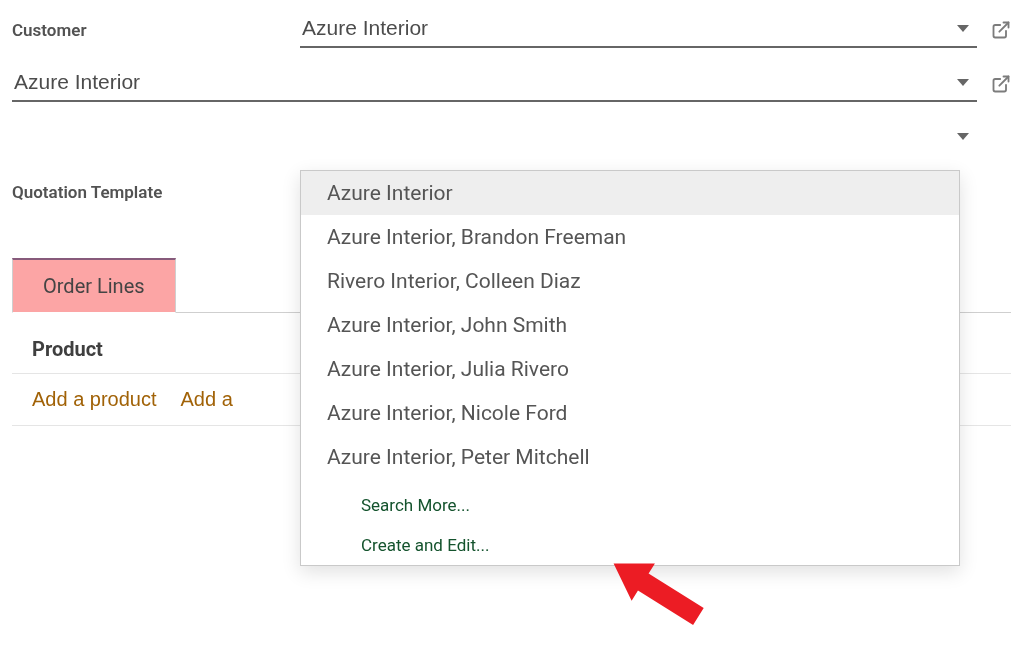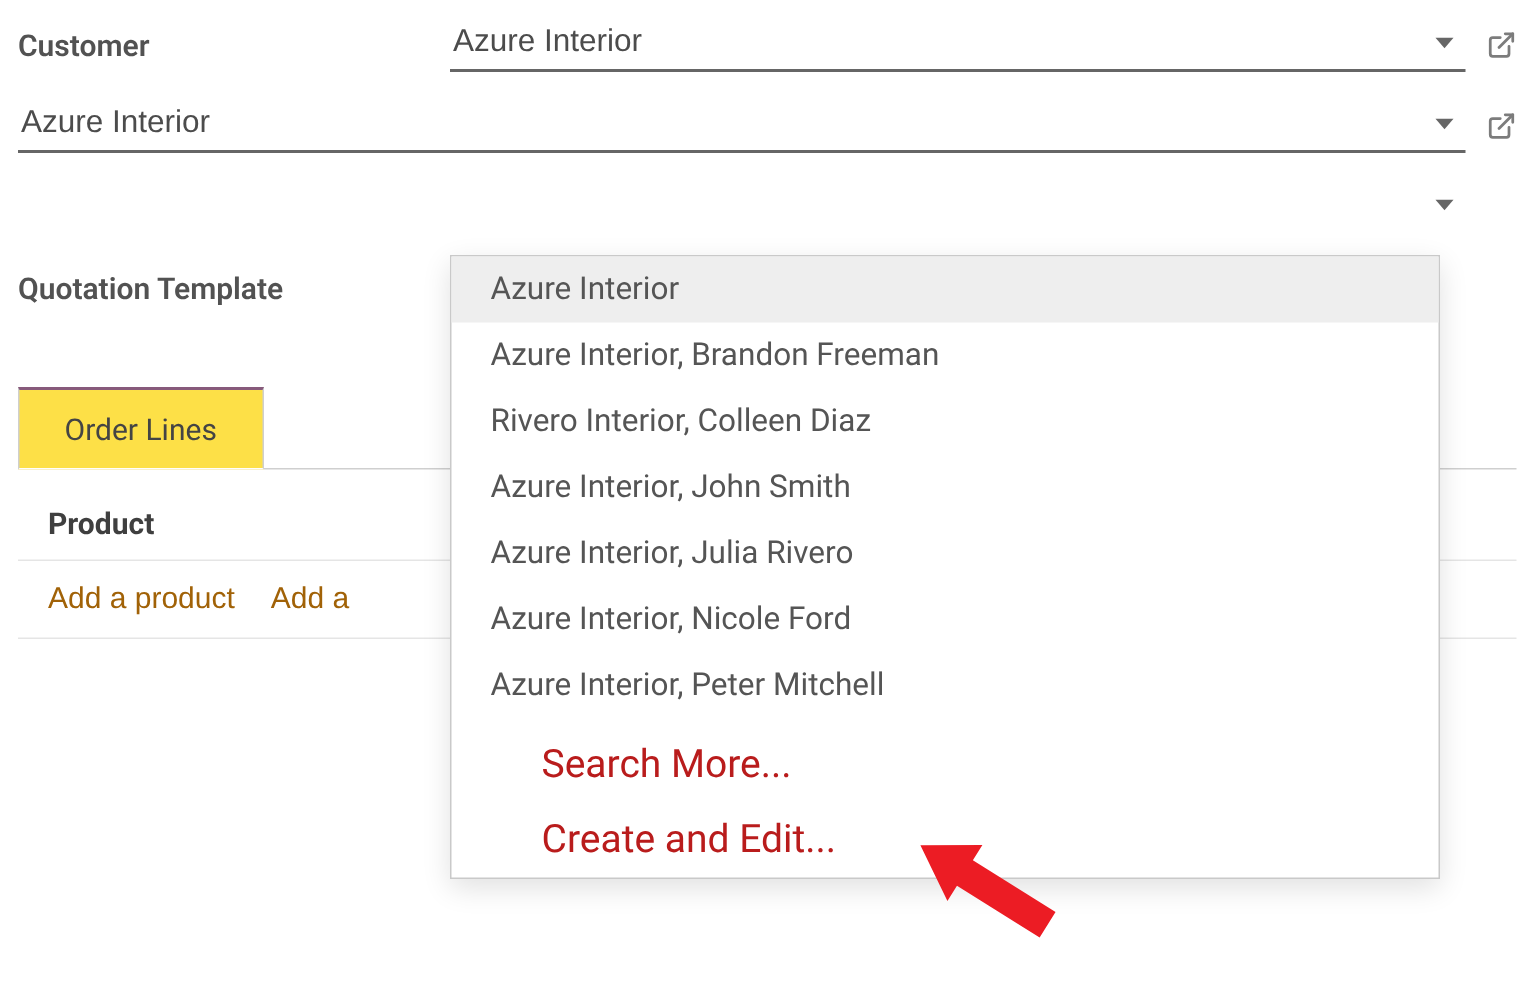--- a/index.html
+++ b/index.html
@@ -14,21 +14,21 @@
   .form-area { padding: 12px 10px 0 12px; position: relative; }
   .field-row {
     display: flex; align-items: center;
     margin-bottom: 18px;
     position: relative;
   }
   .field-label {
     width: 288px;
     font-weight: 600;
     color: #525252;
-    font-size: 20px;
+    font-size: 17px;
   }
   .field-control {
     flex: 1;
     position: relative;
     display: flex;
     align-items: center;
   }
   .m2o-box {
     flex: 1;
     position: relative;
@@ -79,21 +79,21 @@
     cursor: pointer;
     border: 1px solid transparent;
     border-bottom: none;
   }
   .tab.active {
     color: #444;
     border: 1px solid #cfcfcf;
     border-top: 2px solid #875a7b;
     border-bottom: 1px solid #fff;
     margin-bottom: -1px;
-    background: #fde047;
+    background: #fca5a5;
   }
   .tab-content {
     padding: 14px 0 0 0;
   }
   .list-header {
     padding: 10px 20px 12px 20px;
     font-weight: 700;
     color: #3f3f3f;
     font-size: 20px;
     border-bottom: 1px solid #e5e5e5;
@@ -125,22 +125,22 @@
   .dd-item {
     padding: 10px 26px;
     font-size: 21px;
     color: #555;
     cursor: pointer;
   }
   .dd-item.highlight { background: #eeeeee; }
   .dd-sep { height: 6px; }
   .dd-action {
     padding: 10px 38px 10px 60px;
-    font-size: 26px;
-    color: #b91c1c;
+    font-size: 17px;
+    color: #14532d;
     cursor: pointer;
   }
   
   .arrow-annot {
     position: absolute;
     left: 596px;
     top: 550px;
     z-index: 60;
     pointer-events: none;
   }

